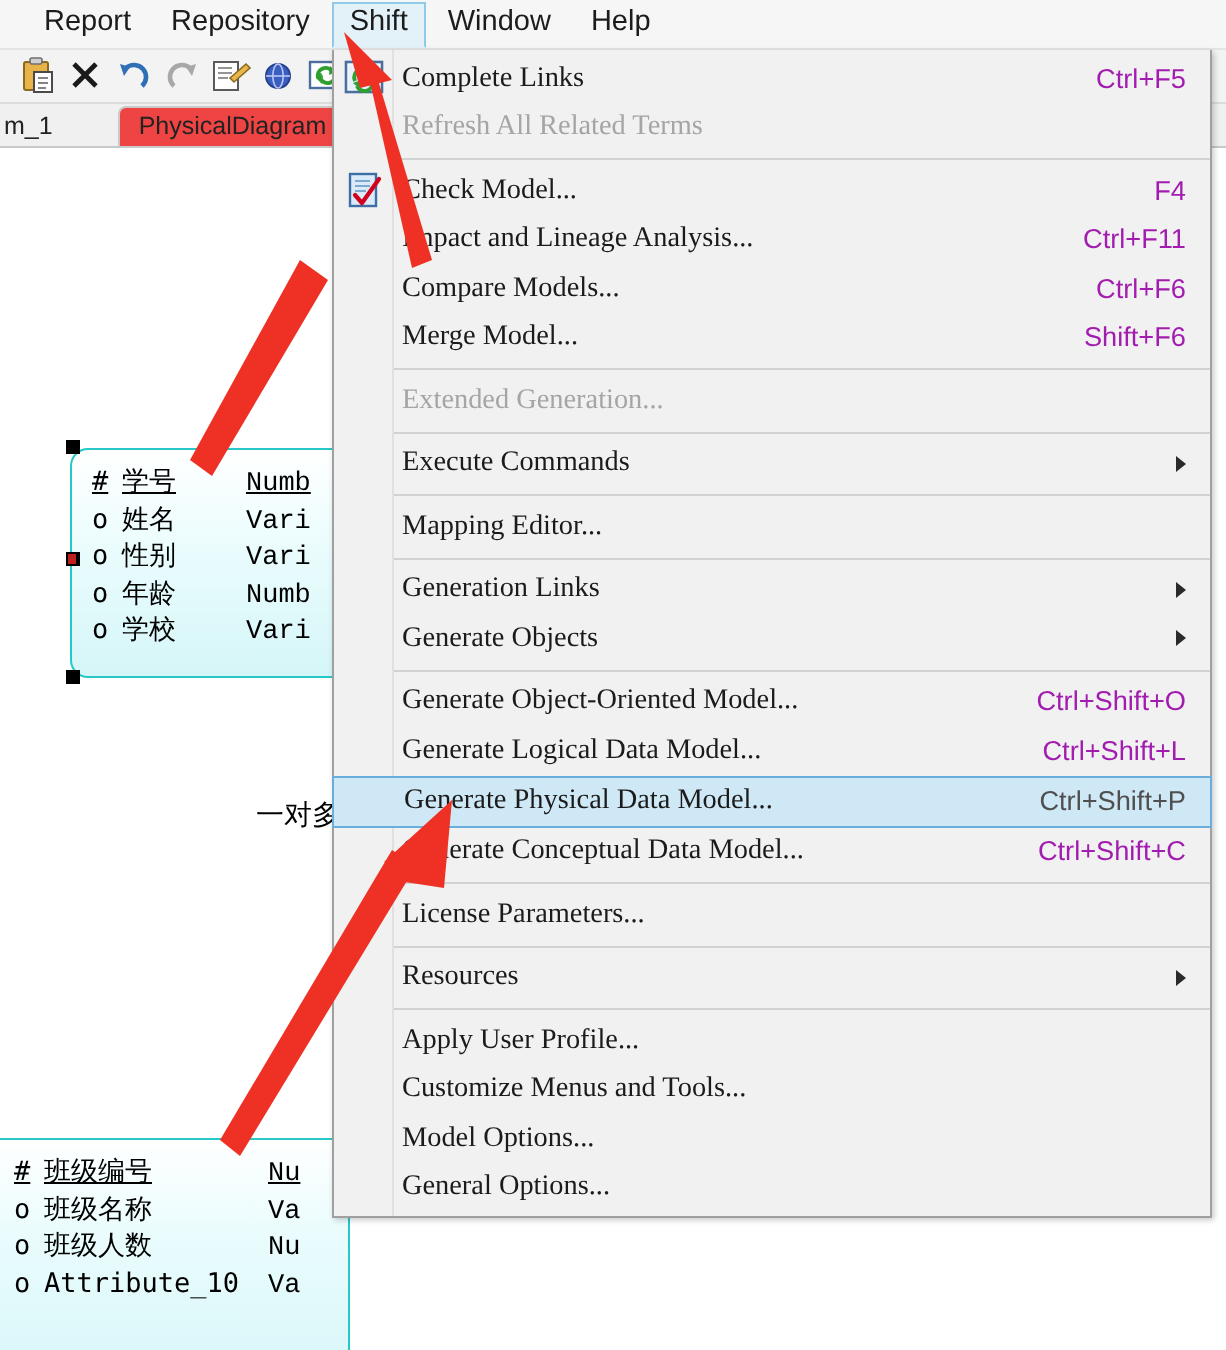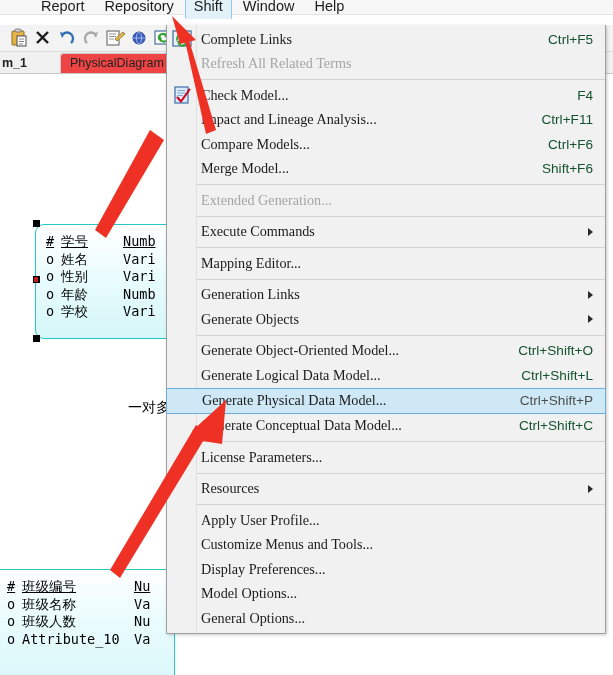--- a/index.html
+++ b/index.html
@@ -13,25 +13,25 @@
   #root {
     position: relative;
     width: 613px; height: 675px;
     background: #ffffff;
     overflow: hidden;
   }
 
   
   .menubar {
     position: absolute; left: 0; top: 0;
-    width: 613px; height: 15px;
+    width: 613px; height: 25px;
     background: #f6f6f6;
     border-bottom: 1px solid #e4e4e4;
     display: flex; align-items: center;
-    padding-left: 32px;
+    padding-left: 13px;
   }
   .menubar-item {
     font-size: 14.5px;
     color: #1c1c1c;
     padding: 3px 9px 4px 9px;
     margin-right: 2px;
     white-space: nowrap;
     line-height: 15px;
   }
   .menubar-item.active {
@@ -64,21 +64,21 @@
     background: #f0f0f0;
     border-bottom: 1px solid #c9c9c9;
     display: flex; align-items: flex-end;
   }
   .tab {
     font-size: 12.5px;
     color: #222;
     padding: 2px 9px 3px 9px;
     white-space: nowrap;
   }
-  .tab.bold { font-weight: bold; padding-left: 2px; }
+  .tab.bold { font-weight: normal; padding-left: 2px; }
   .tab.sel {
     background: #ef4444;
     border: 1px solid #c9c9c9;
     border-bottom: none;
     border-radius: 4px 4px 0 0;
     margin-left: 24px;
   }
 
   
   .canvas {
@@ -98,21 +98,21 @@
     padding: 8px 4px 6px 10px;
     font-family: "DejaVu Sans Mono", "Liberation Mono", monospace;
     font-size: 13.5px;
     color: #000;
     line-height: 17.5px;
     white-space: nowrap;
   }
   .erow { display: flex; align-items: baseline; }
   .ekey { width: 15px; display: inline-block; text-align: left; }
   .ename { display: inline-block; width: 62px; }
-  .etype { display: inline-block; }
+  .etype { display: inline-block; font-family: Liberation Mono, monospace; }
   .erow.pk .ename, .erow.pk .etype, .erow.pk .ekey { text-decoration: underline; }
 
   .handle {
     position: absolute;
     width: 7px; height: 7px;
     background: #000;
   }
   .handle.red { background: #c0201d; }
 
   
@@ -169,21 +169,21 @@
     height: 26px;
     margin-left: -1px;
     margin-right: -1px;
     padding-left: 35px;
   }
   .mi-label { flex: 0 0 auto; font-family: Liberation Serif, serif; }
   .mi-accel {
     position: absolute;
     right: 12px;
     font-size: 13.6px;
-    color: #14532d;
+    color: #a21caf;
   }
   .mi.sel .mi-accel { color: #4f4f4f; }
   .mi-arrow {
     position: absolute;
     right: 12px;
     width: 0; height: 0;
     border-left: 5px solid #2a2a2a;
     border-top: 4px solid transparent;
     border-bottom: 4px solid transparent;
   }
@@ -437,23 +437,20 @@
           <span class="mi-arrow"></span>
         </div>
         <div class="sep"></div>
         <div class="mi">
           <span class="mi-label">Apply User Profile...</span>
         </div>
         <div class="mi">
           <span class="mi-label">Customize Menus and Tools...</span>
         </div>
         <div class="mi">
-          <span class="mi-label">Display Preferences...</span>
-        </div>
-        <div class="mi">
           <span class="mi-label">Model Options...</span>
         </div>
         <div class="mi">
           <span class="mi-label">General Options...</span>
         </div>
       </div>
   </div>
 
   <svg class="arrow-layer" width="613" height="675" viewBox="0 0 613 675">
     <defs>

